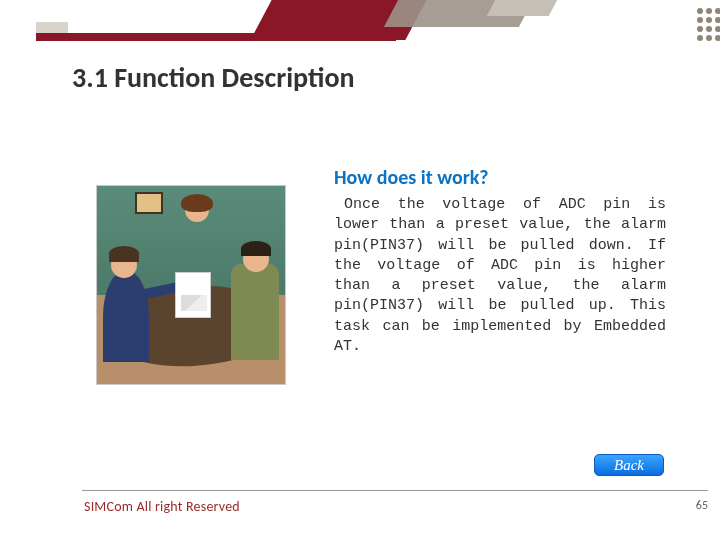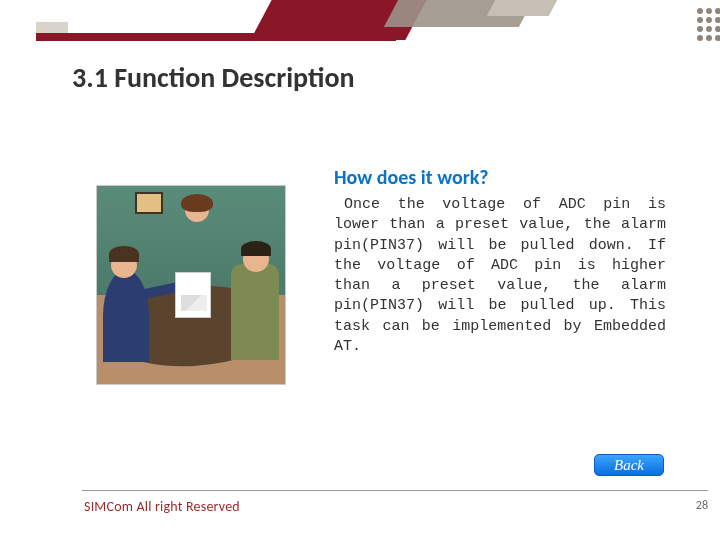--- a/index.html
+++ b/index.html
@@ -101,15 +101,15 @@
 
   <div class="content">
     <div class="h-how">How does it work?</div>
     <div class="p-how">Once the voltage of ADC pin is lower than a preset value, the alarm pin(PIN37)  will be pulled down. If the voltage of ADC pin is higher than a preset value, the alarm pin(PIN37)  will be pulled up. This task can be implemented by Embedded AT.</div>
   </div>
 
   <button class="back-btn">Back</button>
 
   <div class="footer-line"></div>
   <div class="footer-left">SIMCom All right Reserved</div>
-  <div class="page-num">28</div>
+  <div class="page-num">65</div>
 
 </div>
 
 </body></html>

